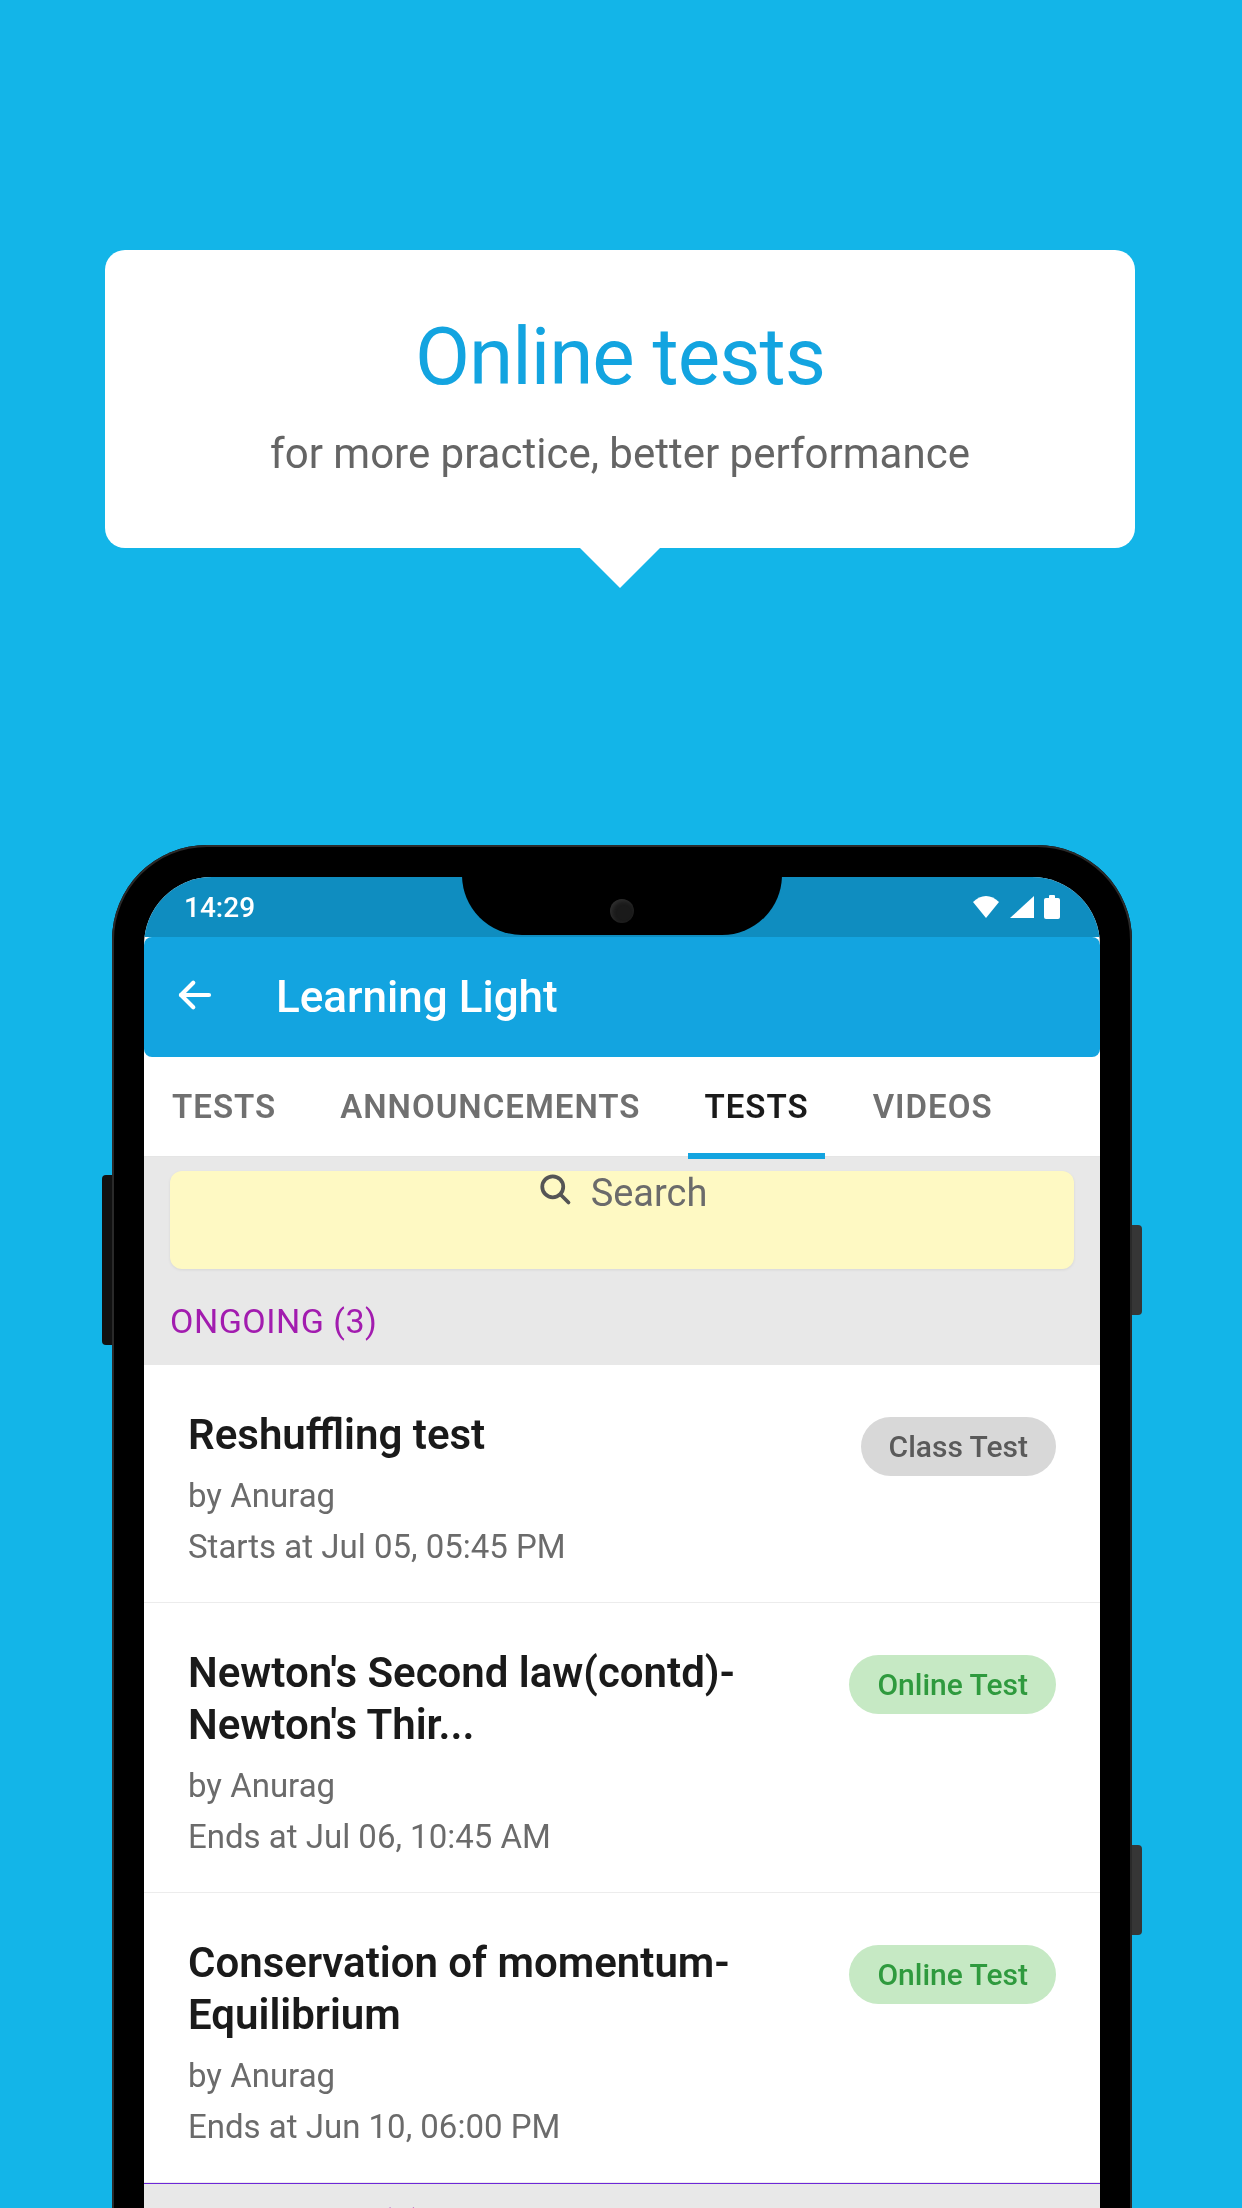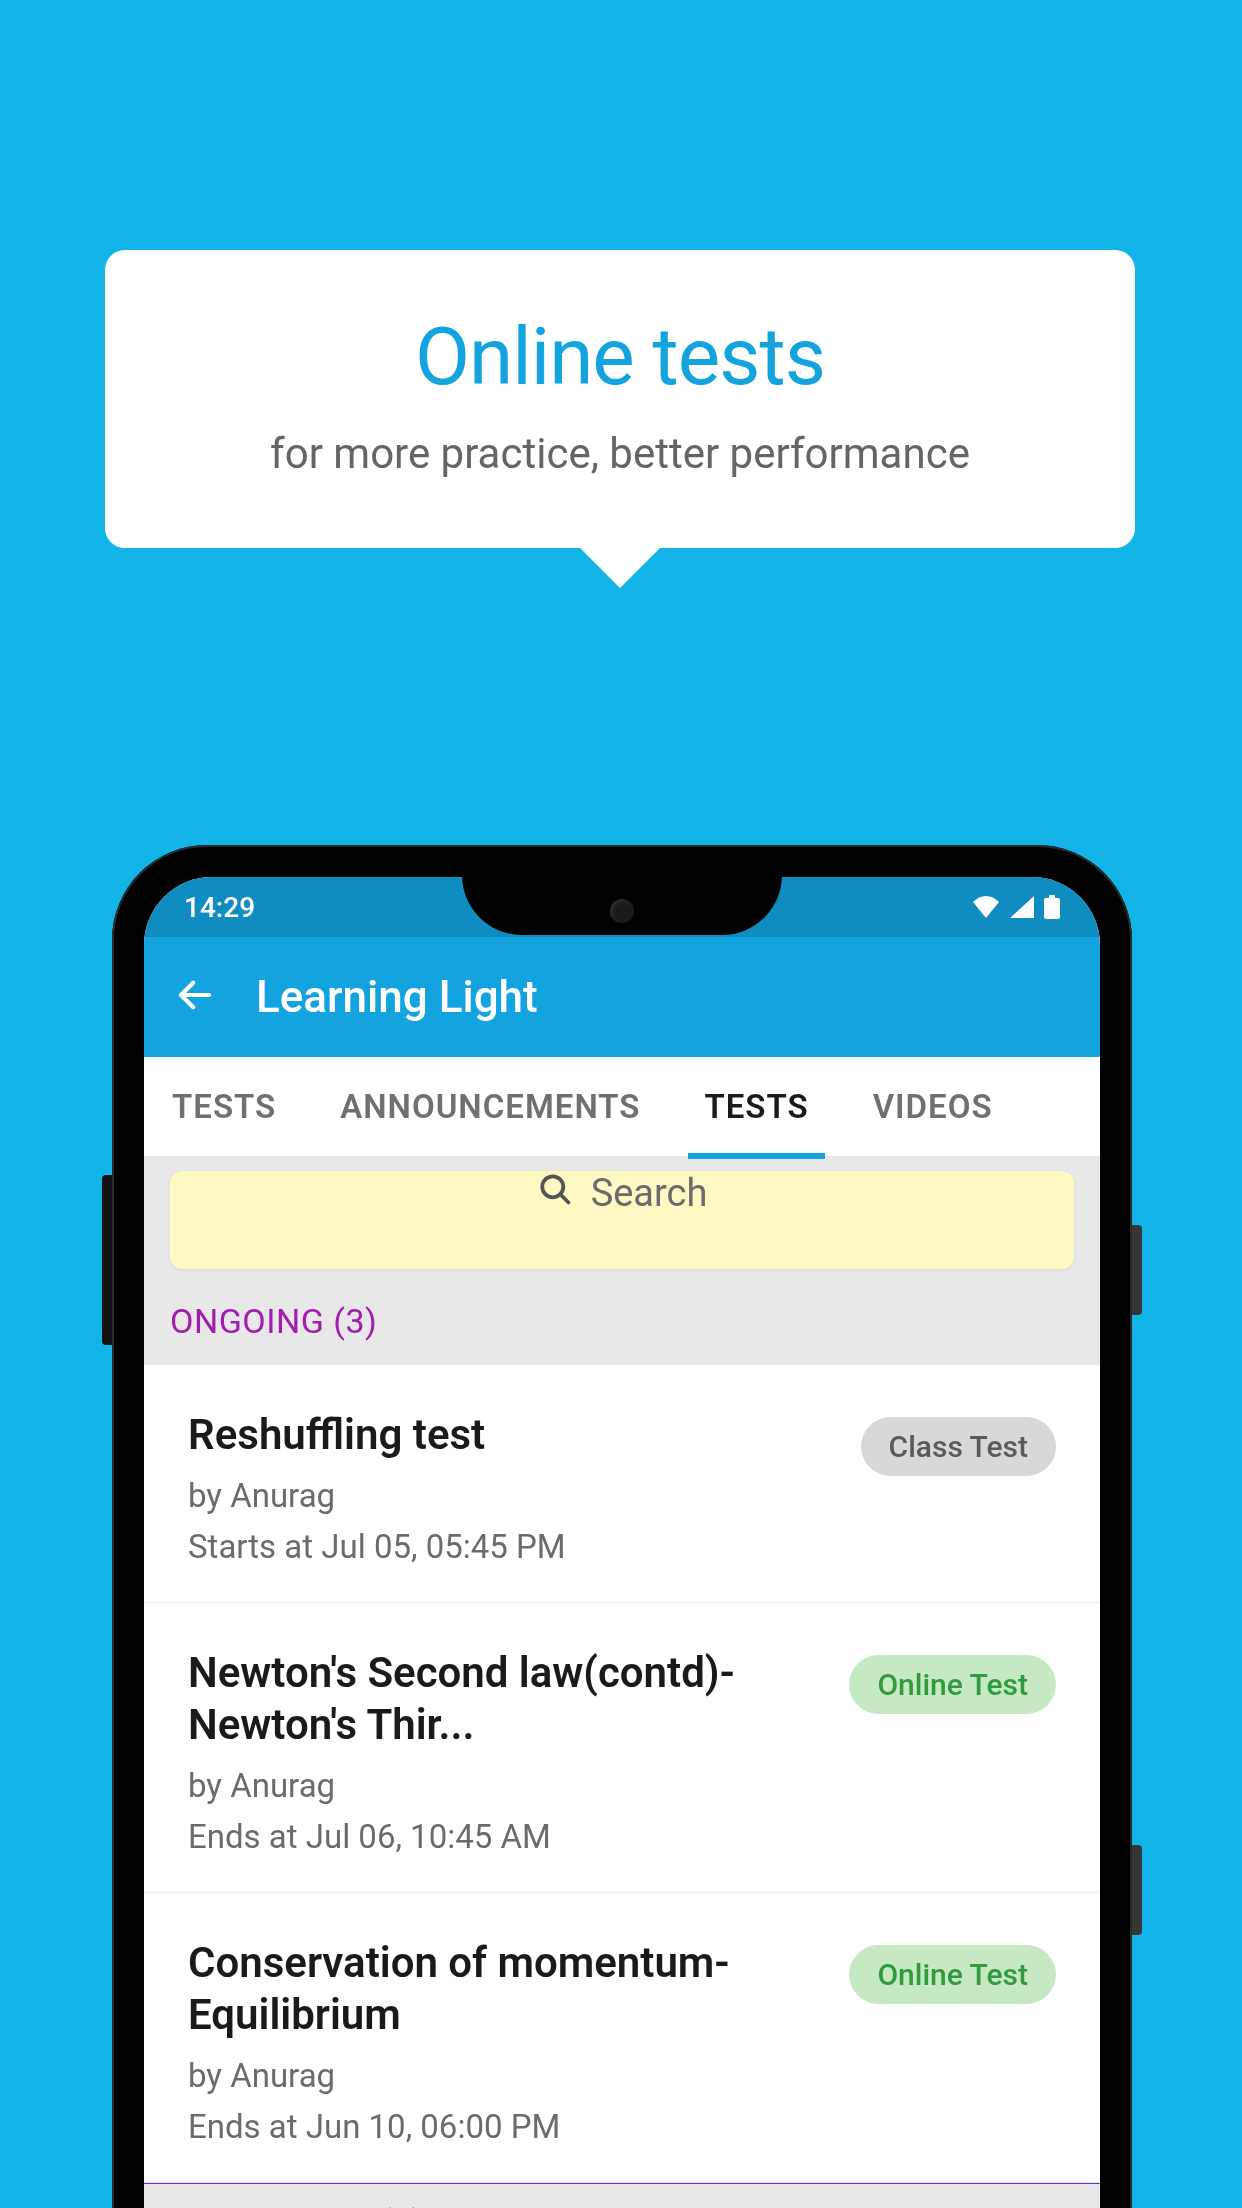--- a/index.html
+++ b/index.html
@@ -127,21 +127,22 @@
 .icon-wifi, .icon-cell, .icon-batt { display: inline-block; }
 .icon-wifi svg, .icon-cell svg, .icon-batt svg { display: block; }
 
 
 .appbar {
   height: 120px;
   background: #13a4e0;
   display: flex;
   align-items: center;
   padding: 18px 30px;
-  gap: 40px;
+  gap: 60px;
+  border-radius: 8px;
 }
 .appbar-title {
   color: #fff;
   font-size: 44px;
   font-weight: 500;
 }
 
 
 .tabs {
   height: 100px;

